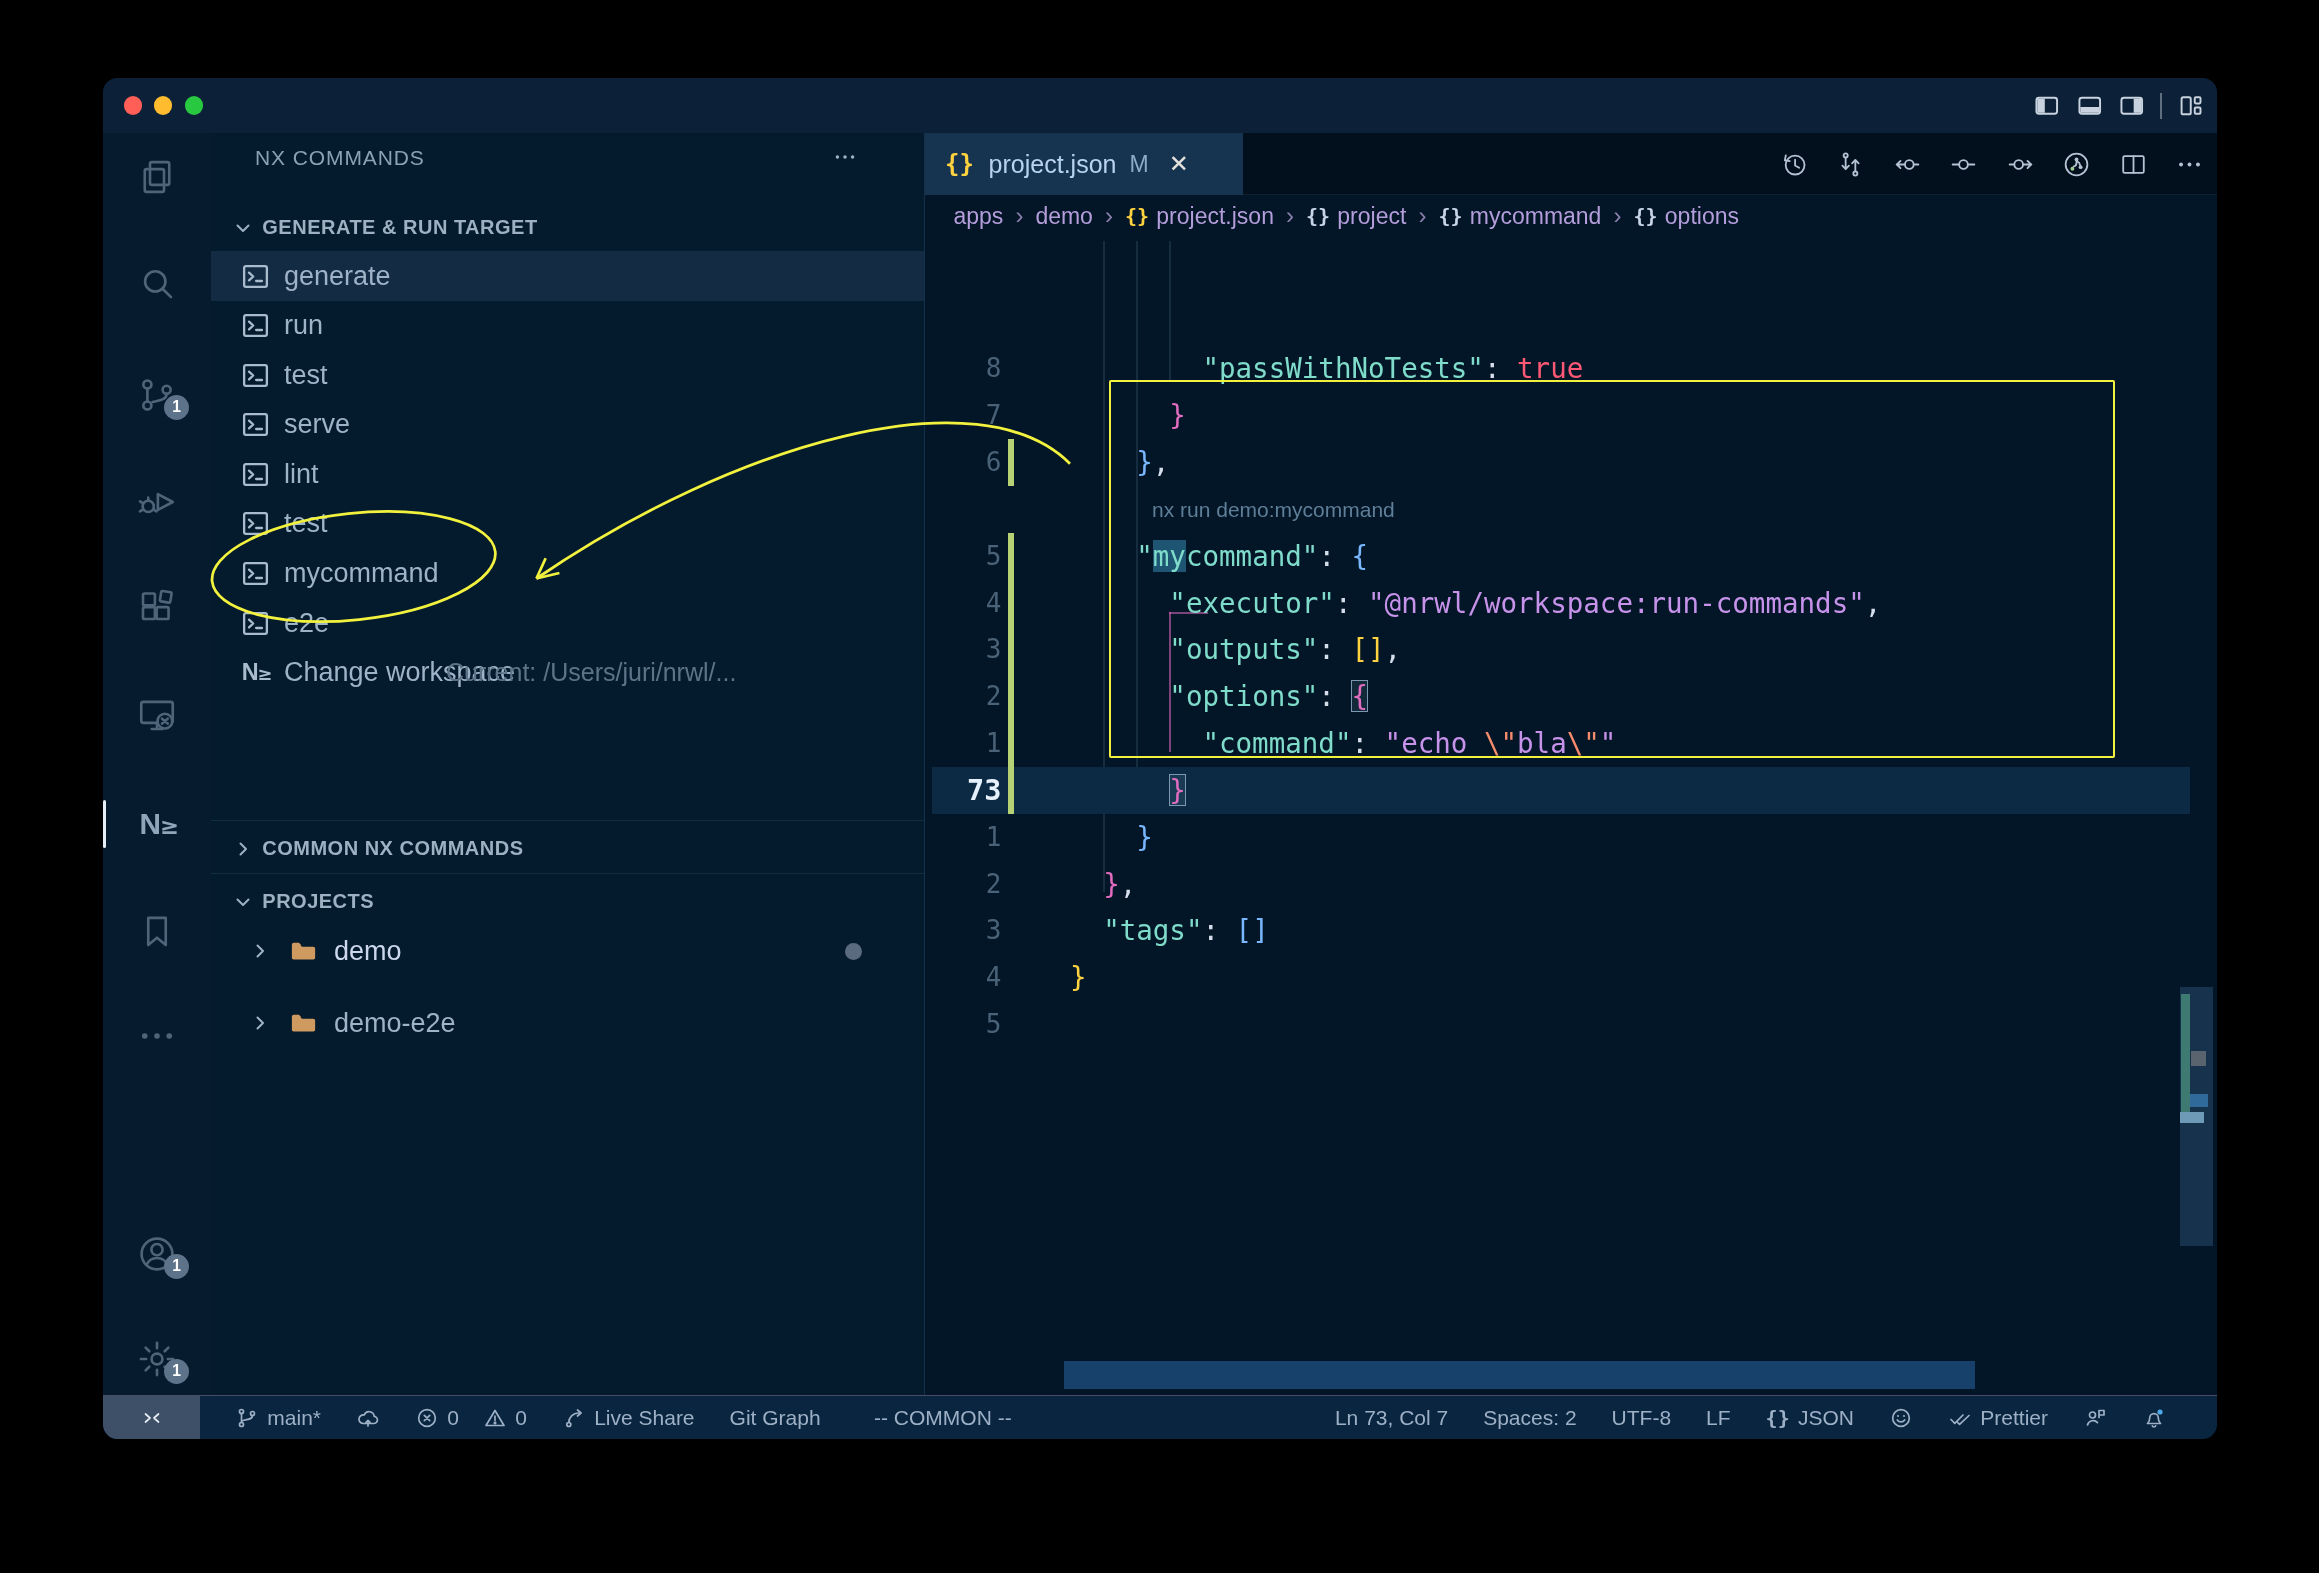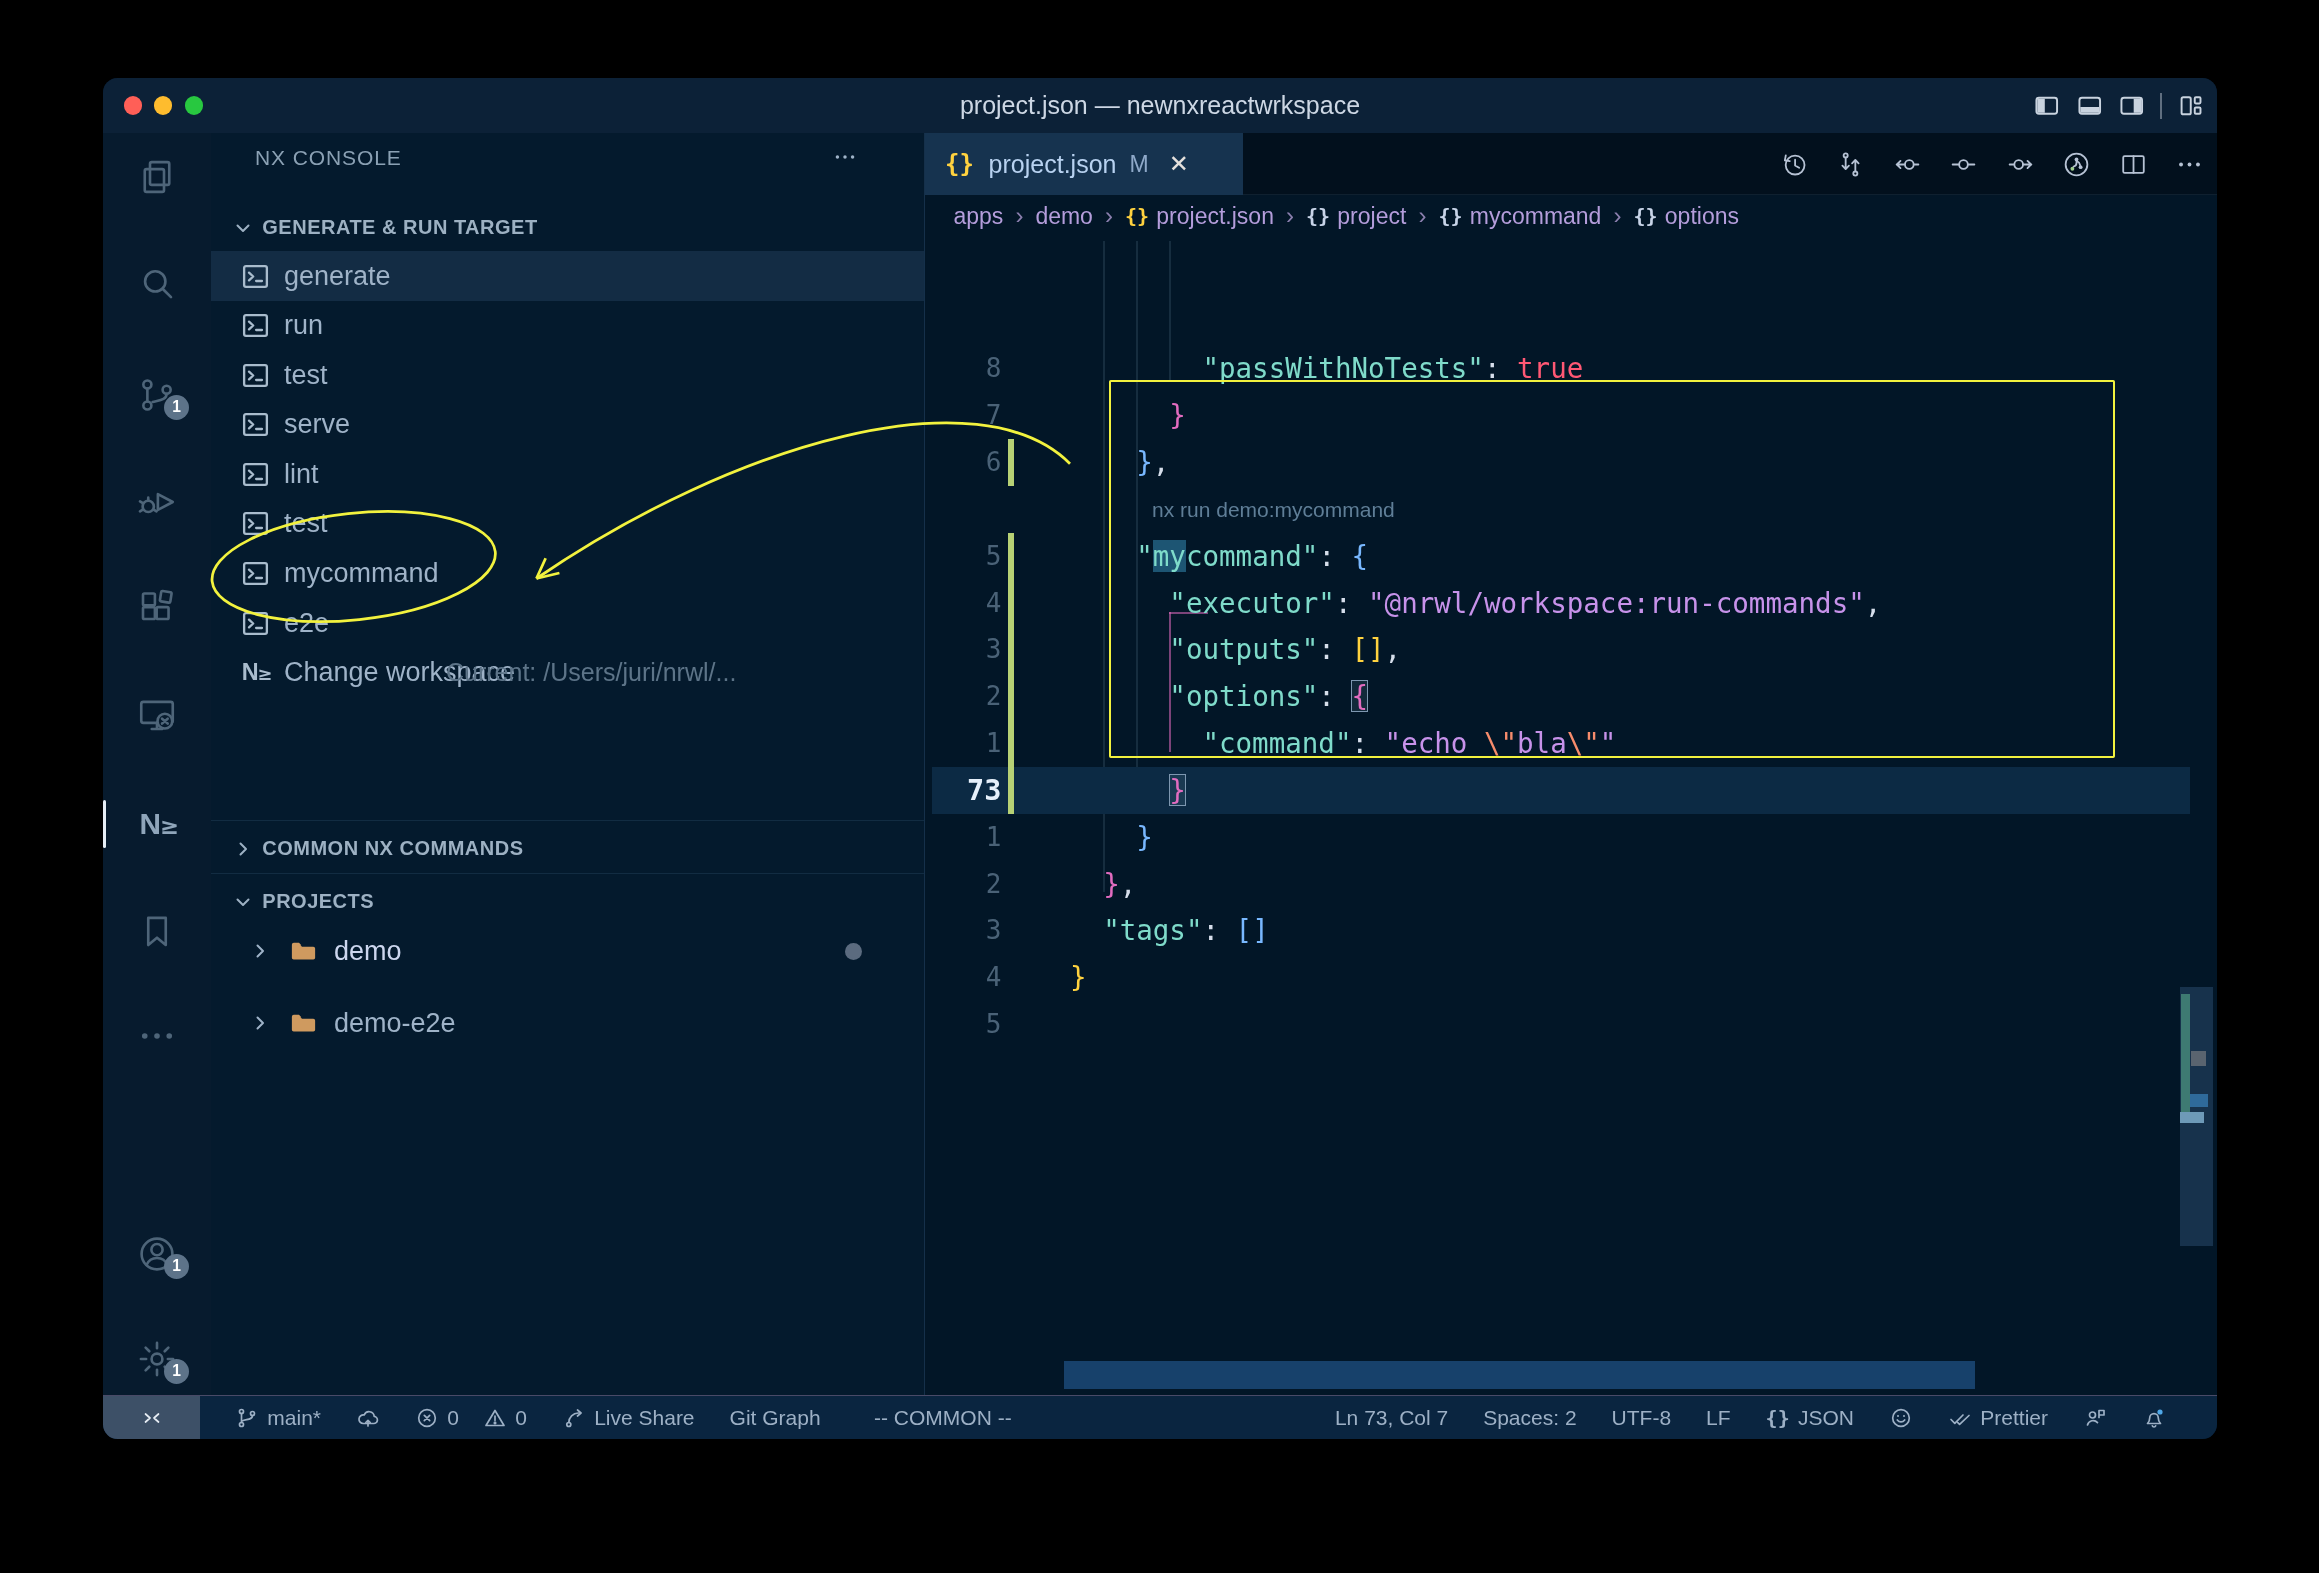--- a/index.html
+++ b/index.html
@@ -92,21 +92,20 @@
 </style>
 </head>
 <body>
 
 <div id="window">
 
   <div id="titlebar">
     <div class="traffic" style="left: 21px; background: rgb(255, 95, 87);"></div>
     <div class="traffic" style="left: 51px; background: rgb(254, 188, 46);"></div>
     <div class="traffic" style="left: 82px; background: rgb(40, 200, 64);"></div>
-    <div id="window-title">project.json — newnxreactwrkspace</div>
     <div id="titlebar-right">
         <span>
           <svg class="ic" width="27.5" height="27.5" viewBox="0 0 24 24" fill="none" stroke="currentColor" stroke-width="1.7" stroke-linecap="round" stroke-linejoin="round">
             <rect x="3" y="5" width="18" height="14" rx="2.2"></rect>
             <path d="M3.8 5.8h6.5v12.4H3.8z" style="fill:currentColor;stroke:none"></path>
           </svg>
         </span>
         <span>
           <svg class="ic" width="27.5" height="27.5" viewBox="0 0 24 24" fill="none" stroke="currentColor" stroke-width="1.7" stroke-linecap="round" stroke-linejoin="round">
             <rect x="3" y="5" width="18" height="14" rx="2.2"></rect>
@@ -205,21 +204,21 @@
       <div class="act-item" style="top: 1198px;">
         <svg class="ic" width="42" height="42" viewBox="0 0 24 24" fill="none" stroke="currentColor" stroke-width="1.5" stroke-linecap="round" stroke-linejoin="round">
           <circle cx="12" cy="12" r="3.1"></circle>
           <path d="M12 2.8v3M12 18.2v3M2.8 12h3M18.2 12h3M5.5 5.5l2.1 2.1M16.4 16.4l2.1 2.1M18.5 5.5l-2.1 2.1M7.6 16.4l-2.1 2.1"></path>
         </svg>
         <div class="badge" style="left: 61px; top: 27.5px;">1</div>
       </div>
     </div>
 
   <div id="sidebar">
-    <div id="sidebar-title">NX CONSOLE</div>
+    <div id="sidebar-title">NX COMMANDS</div>
     <div id="sidebar-more">
         <svg class="ic" width="26" height="26" viewBox="0 0 24 24" fill="none" stroke="currentColor" stroke-width="1.8" stroke-linecap="round" stroke-linejoin="round">
           <circle cx="5" cy="12" r="1.6" style="fill:currentColor;stroke:none"></circle>
           <circle cx="12" cy="12" r="1.6" style="fill:currentColor;stroke:none"></circle>
           <circle cx="19" cy="12" r="1.6" style="fill:currentColor;stroke:none"></circle>
         </svg>
       </div>
     <div id="sidebar-content">
         <div class="sec-header" style="top: 81px;">
           <span class="chev">

